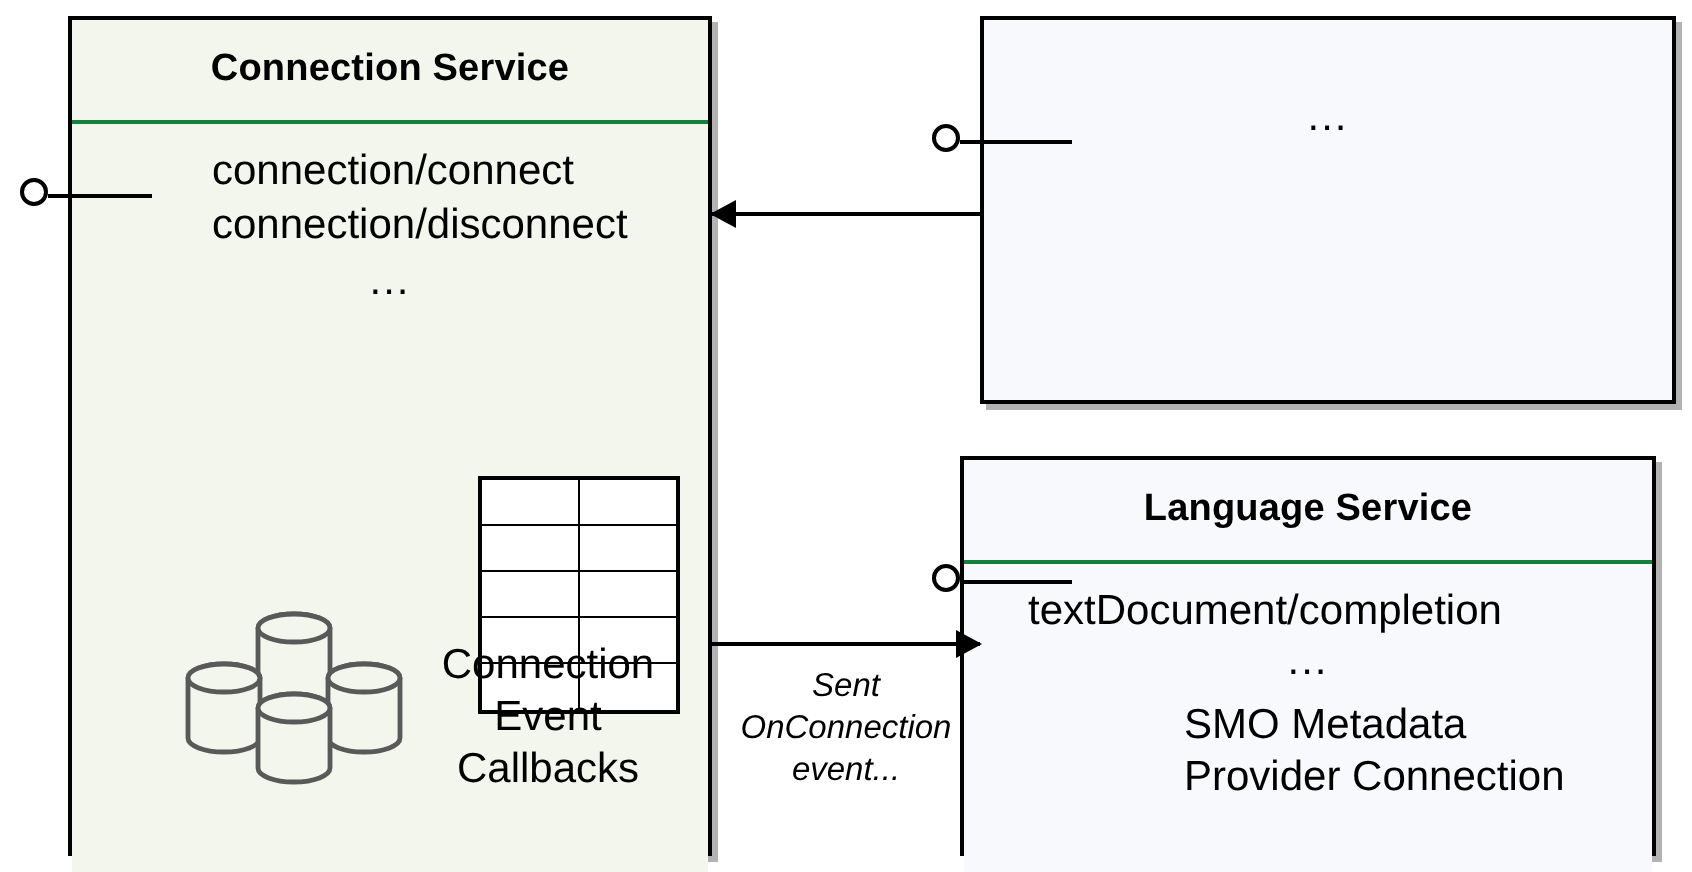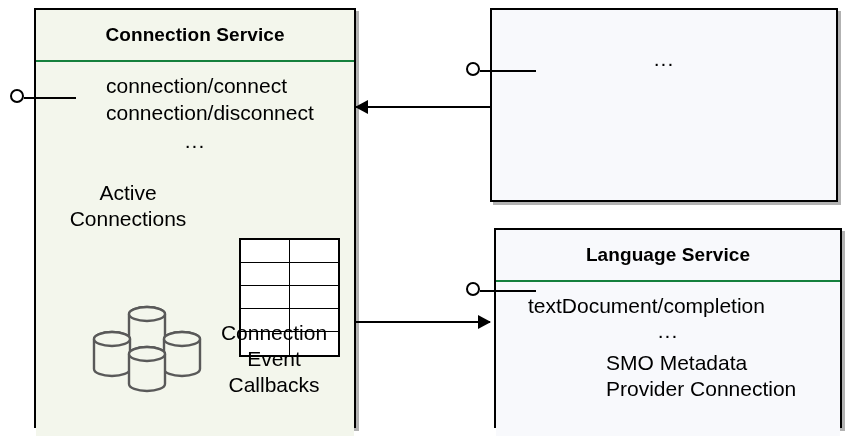--- a/index.html
+++ b/index.html
@@ -57,21 +57,21 @@
 
   #box-query {
     left: 490px; top: 8px;
     width: 348px; height: 194px;
     background: #F8F9FC;
   }
   #box-query .hdr { background: #F8F9FC; }
   #box-query .body { height: calc(100% - 38px); background: #F8F9FC; }
 
   #box-language {
-    left: 494px; top: 228px;
+    left: 480px; top: 228px;
     width: 348px; height: 200px;
     background: #fca5a5;
   }
   #box-language .hdr { background: #F8F9FC; }
   #box-language .body { height: calc(100% - 38px); background: #F8F9FC; }
 
   
   .api {
     position: absolute;
     font-size: 21px;
@@ -208,22 +208,20 @@
 
   <div class="box" id="box-connection">
     <div class="hdr">Connection Service</div>
     <div class="body">
 
       <div class="api" id="cs-api" style="white-space:pre;">connection/connect
 connection/disconnect</div>
 
       <div class="ellipsis" id="cs-ellipsis">...</div>
 
-      <div class="caption" id="cs-active-label" style="white-space:pre;">Active
-Connections</div>
 
       <div class="cyl" id="cyl-cluster">
         <svg width="118" height="92" viewBox="0 0 118 92">
           <g fill="#F3F6EC" stroke="#595959" stroke-width="2.4">
 
             <path d="M41,12 a18,7 0 0 1 36,0 v44 a18,7 0 0 1 -36,0 z"></path>
             <ellipse cx="59" cy="12" rx="18" ry="7"></ellipse>
 
             <path d="M6,37 a18,7 0 0 1 36,0 v30 a18,7 0 0 1 -36,0 z"></path>
             <ellipse cx="24" cy="37" rx="18" ry="7"></ellipse>
@@ -289,14 +287,17 @@
   <div class="lolli" id="lolli-language">
     <div class="ball"></div>
     <div class="stem"></div>
   </div>
 
   <div class="arrow-line" id="arrow-req-line"></div>
   <div class="arrow-head left" id="arrow-req-head"></div>
 
   <div class="arrow-line" id="arrow-sent-line"></div>
   <div class="arrow-head right" id="arrow-sent-head"></div>
+  <div class="edge-label" id="label-sent" style="white-space:pre;">Sent
+OnConnection
+event...</div>
 
 </div>
 
 </body></html>

